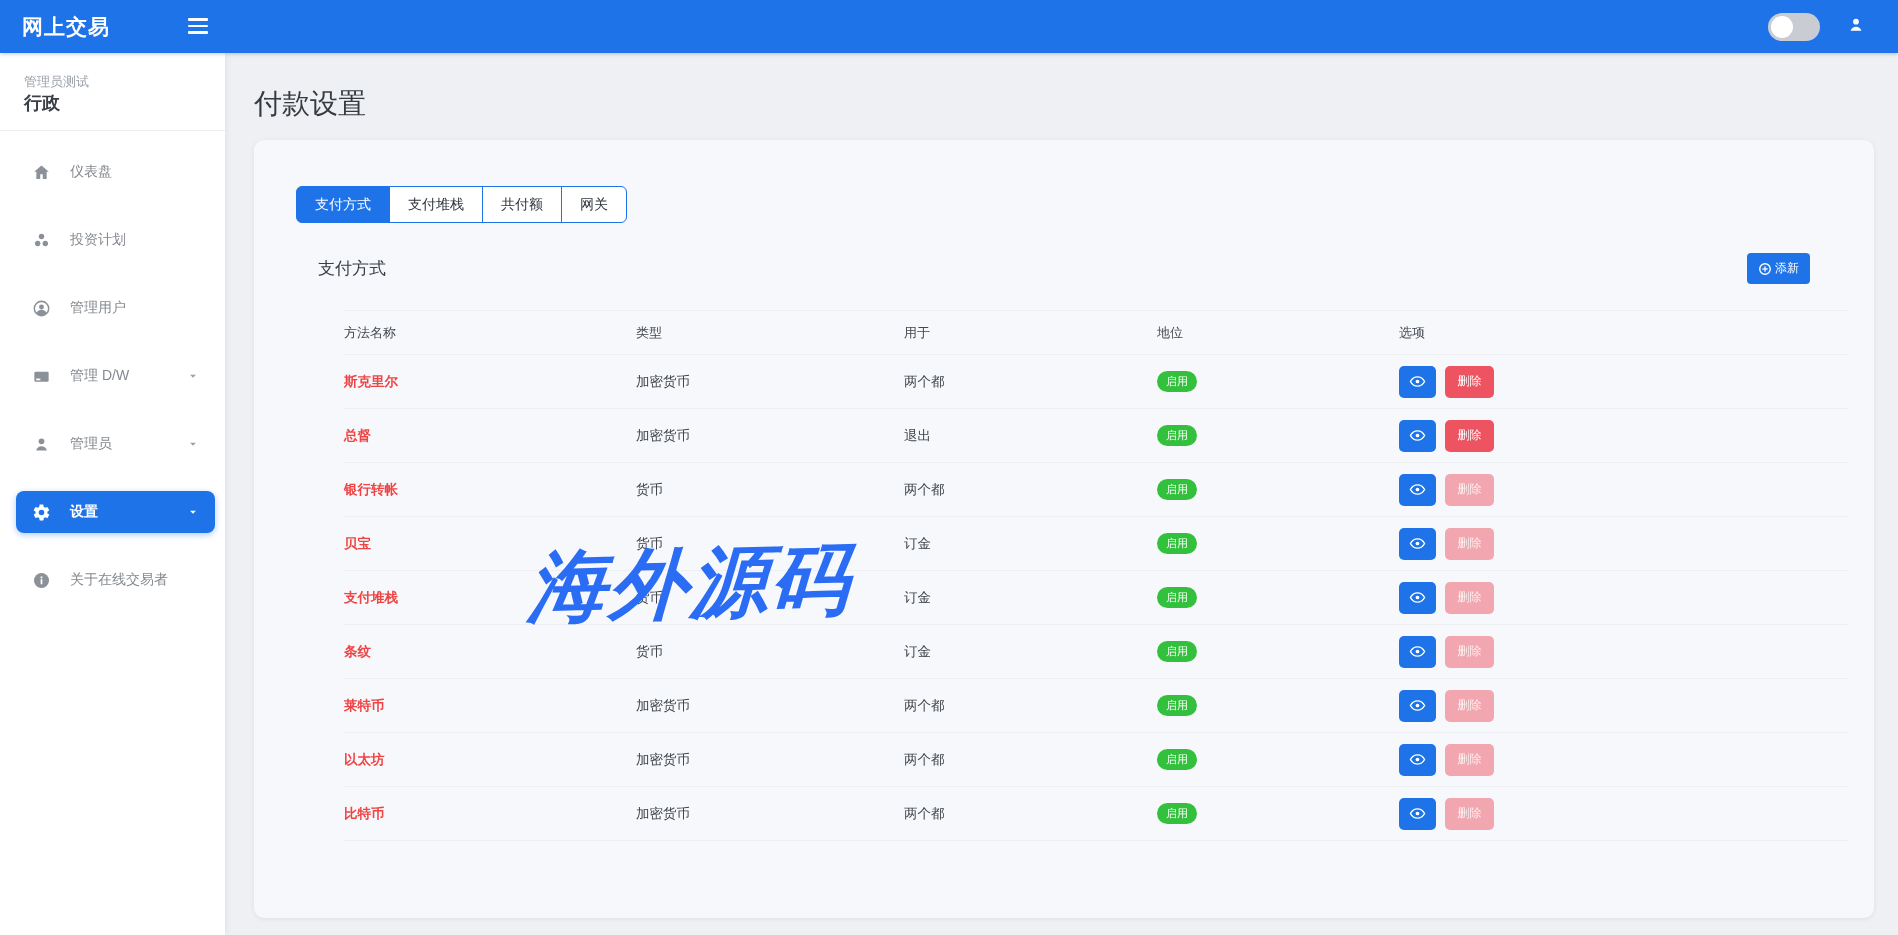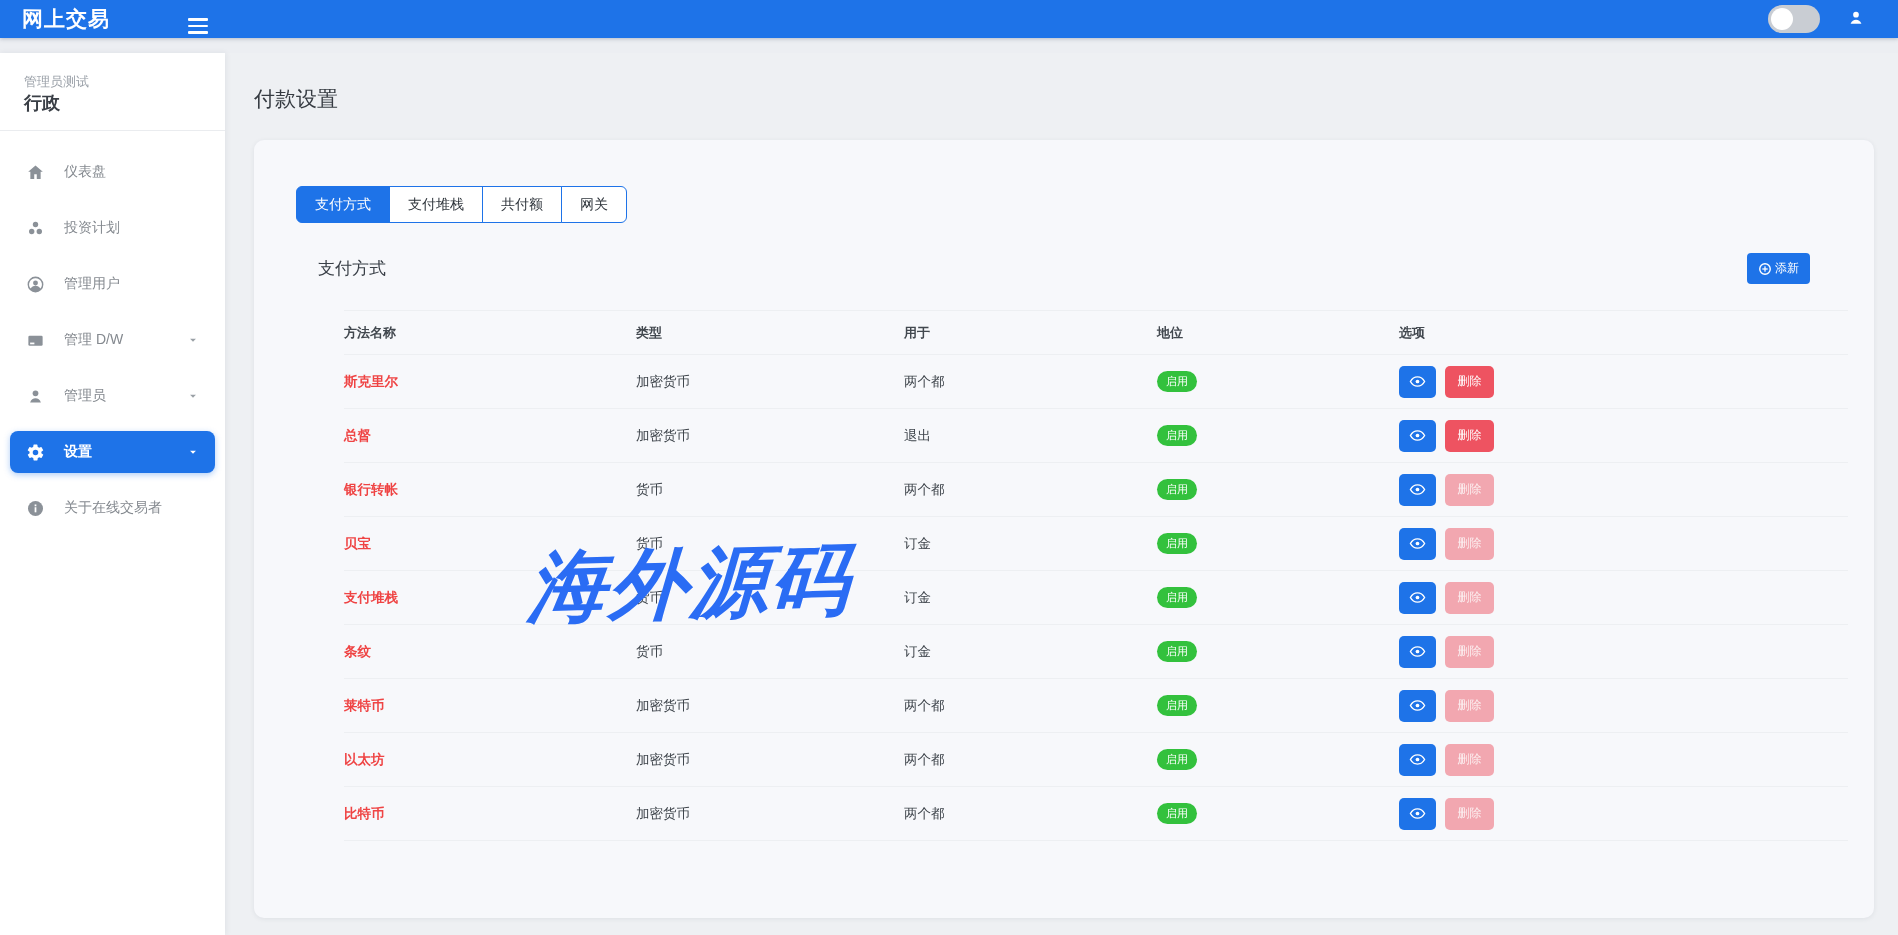--- a/index.html
+++ b/index.html
@@ -10,55 +10,55 @@
   }
   *{box-sizing:border-box;}
   html,body{margin:0;padding:0;}
   body{
     width:1898px;height:935px;position:relative;overflow:hidden;
     font-family:"Liberation Sans","DejaVu Sans",sans-serif;
     background:#eceef2;
   }
   
   .navbar{
-    position:absolute;top:0;left:0;right:0;height:38px;
+    position:absolute;top:0;left:0;right:0;height:53px;
     background:var(--primary);display:flex;align-items:center;color:#fff;z-index:30;
     box-shadow:0 1px 4px rgba(20,40,80,.25);
   }
   .brand{font-size:21px;font-weight:700;padding-left:22px;letter-spacing:1px;white-space:nowrap;}
   .hamburger{position:absolute;left:188px;top:14px;width:22px;height:24px;display:flex;flex-direction:column;justify-content:center;gap:4px;cursor:pointer;background:none;border:none;padding:0;}
   .hamburger span{display:block;width:20px;height:2.5px;background:#fff;border-radius:1px;}
   .nav-right{margin-left:auto;display:flex;align-items:center;gap:26px;padding-right:32px;}
   .toggle{width:52px;height:28px;border-radius:14px;background:#c9cdd3;position:relative;border:none;cursor:pointer;padding:0;}
   .toggle-knob{position:absolute;left:3px;top:3px;width:22px;height:22px;border-radius:50%;background:#fff;}
   .nav-user{background:none;border:none;color:#fff;cursor:pointer;display:flex;padding:0;}
   
   .sidebar{
     position:absolute;top:53px;left:0;width:225px;bottom:0;background:#fff;z-index:20;
     box-shadow:1px 0 6px rgba(30,40,60,.07);
   }
   .profile{padding:20px 24px 15px;}
   .profile-name{color:#9aa0a8;font-size:13px;}
   .profile-role{color:#3a3f46;font-size:18px;font-weight:700;}
   .side-divider{height:1px;background:#eaecef;}
-  .side-nav{padding:20px 10px;display:flex;flex-direction:column;gap:14px;}
+  .side-nav{padding:20px 10px;display:flex;flex-direction:column;gap:26px;margin-left:6px;}
   .side-item{
     display:flex;align-items:center;height:42px;padding:0 15px;border-radius:8px;
     color:#84898f;font-size:14px;cursor:pointer;background:none;border:none;text-align:left;width:100%;
   }
   .side-item .icon{width:20px;height:20px;margin-right:19px;color:#8b9198;display:flex;align-items:center;justify-content:center;flex:none;}
   .side-item .icon svg{width:19px;height:19px;}
   .side-item .label{white-space:nowrap;}
   .side-item .chev{margin-left:auto;color:#9aa0a6;display:flex;}
   .side-item .chev svg{width:14px;height:14px;}
   .side-item.active{background:var(--primary);color:#fff;font-weight:700;box-shadow:0 2px 6px rgba(30,115,232,.35);}
   .side-item.active .icon,.side-item.active .chev{color:#fff;}
   
   .main{position:absolute;left:225px;top:53px;right:0;bottom:0;background:#eef0f3;}
-  .page-title{margin:0;position:absolute;top:32px;left:29px;font-size:21px;color:#363b42;font-weight:500;}
+  .page-title{margin:0;position:absolute;top:32px;left:29px;font-size:28px;color:#363b42;font-weight:500;}
   .card{
     position:absolute;left:29px;right:24px;top:87px;bottom:17px;
     background:#f7f8fb;border-radius:10px;box-shadow:0 1px 5px rgba(40,50,70,.08);
     padding:46px 24px 40px 42px;
   }
   
   .tabs{display:inline-flex;}
   .tab{
     padding:0 18px;height:37px;line-height:35px;font-size:14px;color:#2e343b;background:#fff;
     border:1px solid var(--primary);margin-left:-1px;cursor:pointer;white-space:nowrap;
@@ -72,21 +72,21 @@
   .add-btn{
     display:inline-flex;align-items:center;gap:3px;background:var(--primary);color:#fff;
     font-size:12px;border:none;border-radius:4px;height:31px;padding:0 11px;margin-right:40px;cursor:pointer;
     font-family:inherit;
   }
   .add-btn svg{width:14px;height:14px;}
   
   .table-wrap{margin:26px 2px 0 48px;}
   table{width:100%;border-collapse:collapse;}
   thead th{
-    text-align:left;font-size:13px;color:#42484f;font-weight:700;height:44px;
+    text-align:left;font-size:13px;color:#42484f;font-weight:400;height:44px;
     border-top:1px solid #edeff2;border-bottom:1px solid #edeff2;padding:0;
   }
   tbody td{height:54px;border-bottom:1px solid #edeff2;font-size:13.5px;color:#3e444b;padding:0;}
   td.cell-name{font-weight:700;color:#ef4444;}
   .badge{
     display:inline-block;background:var(--success);color:#fff;font-size:11px;
     padding:5px 9px;border-radius:12px;line-height:1;
   }
   .opt-buttons{display:flex;gap:9px;align-items:center;}
   .eye-btn{

